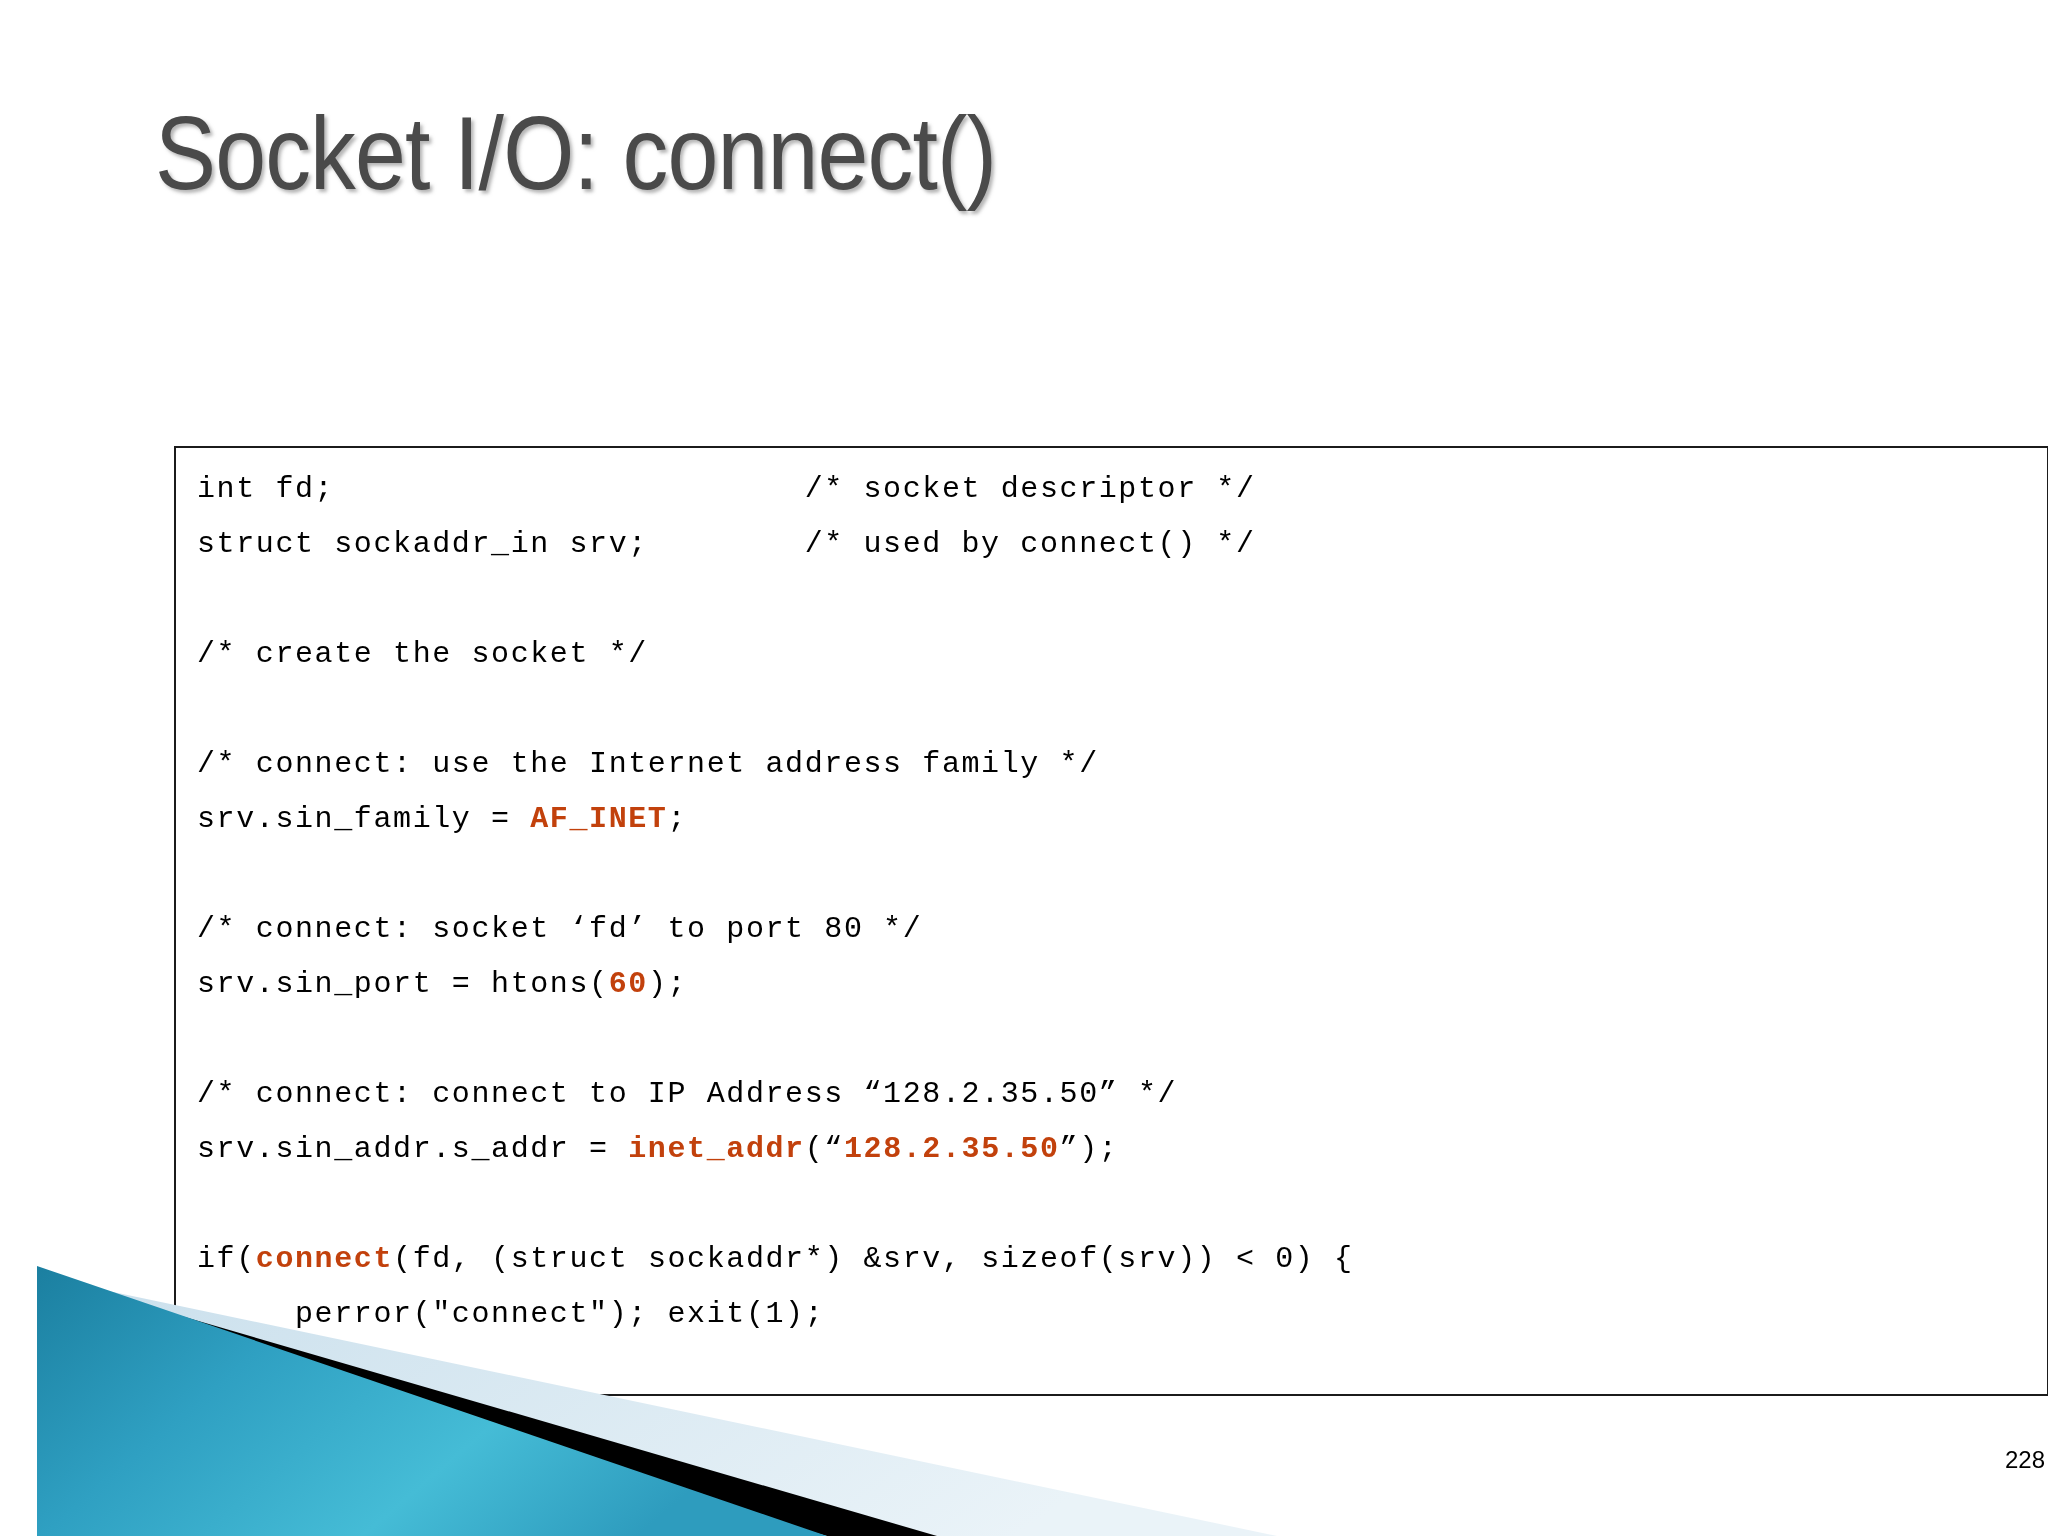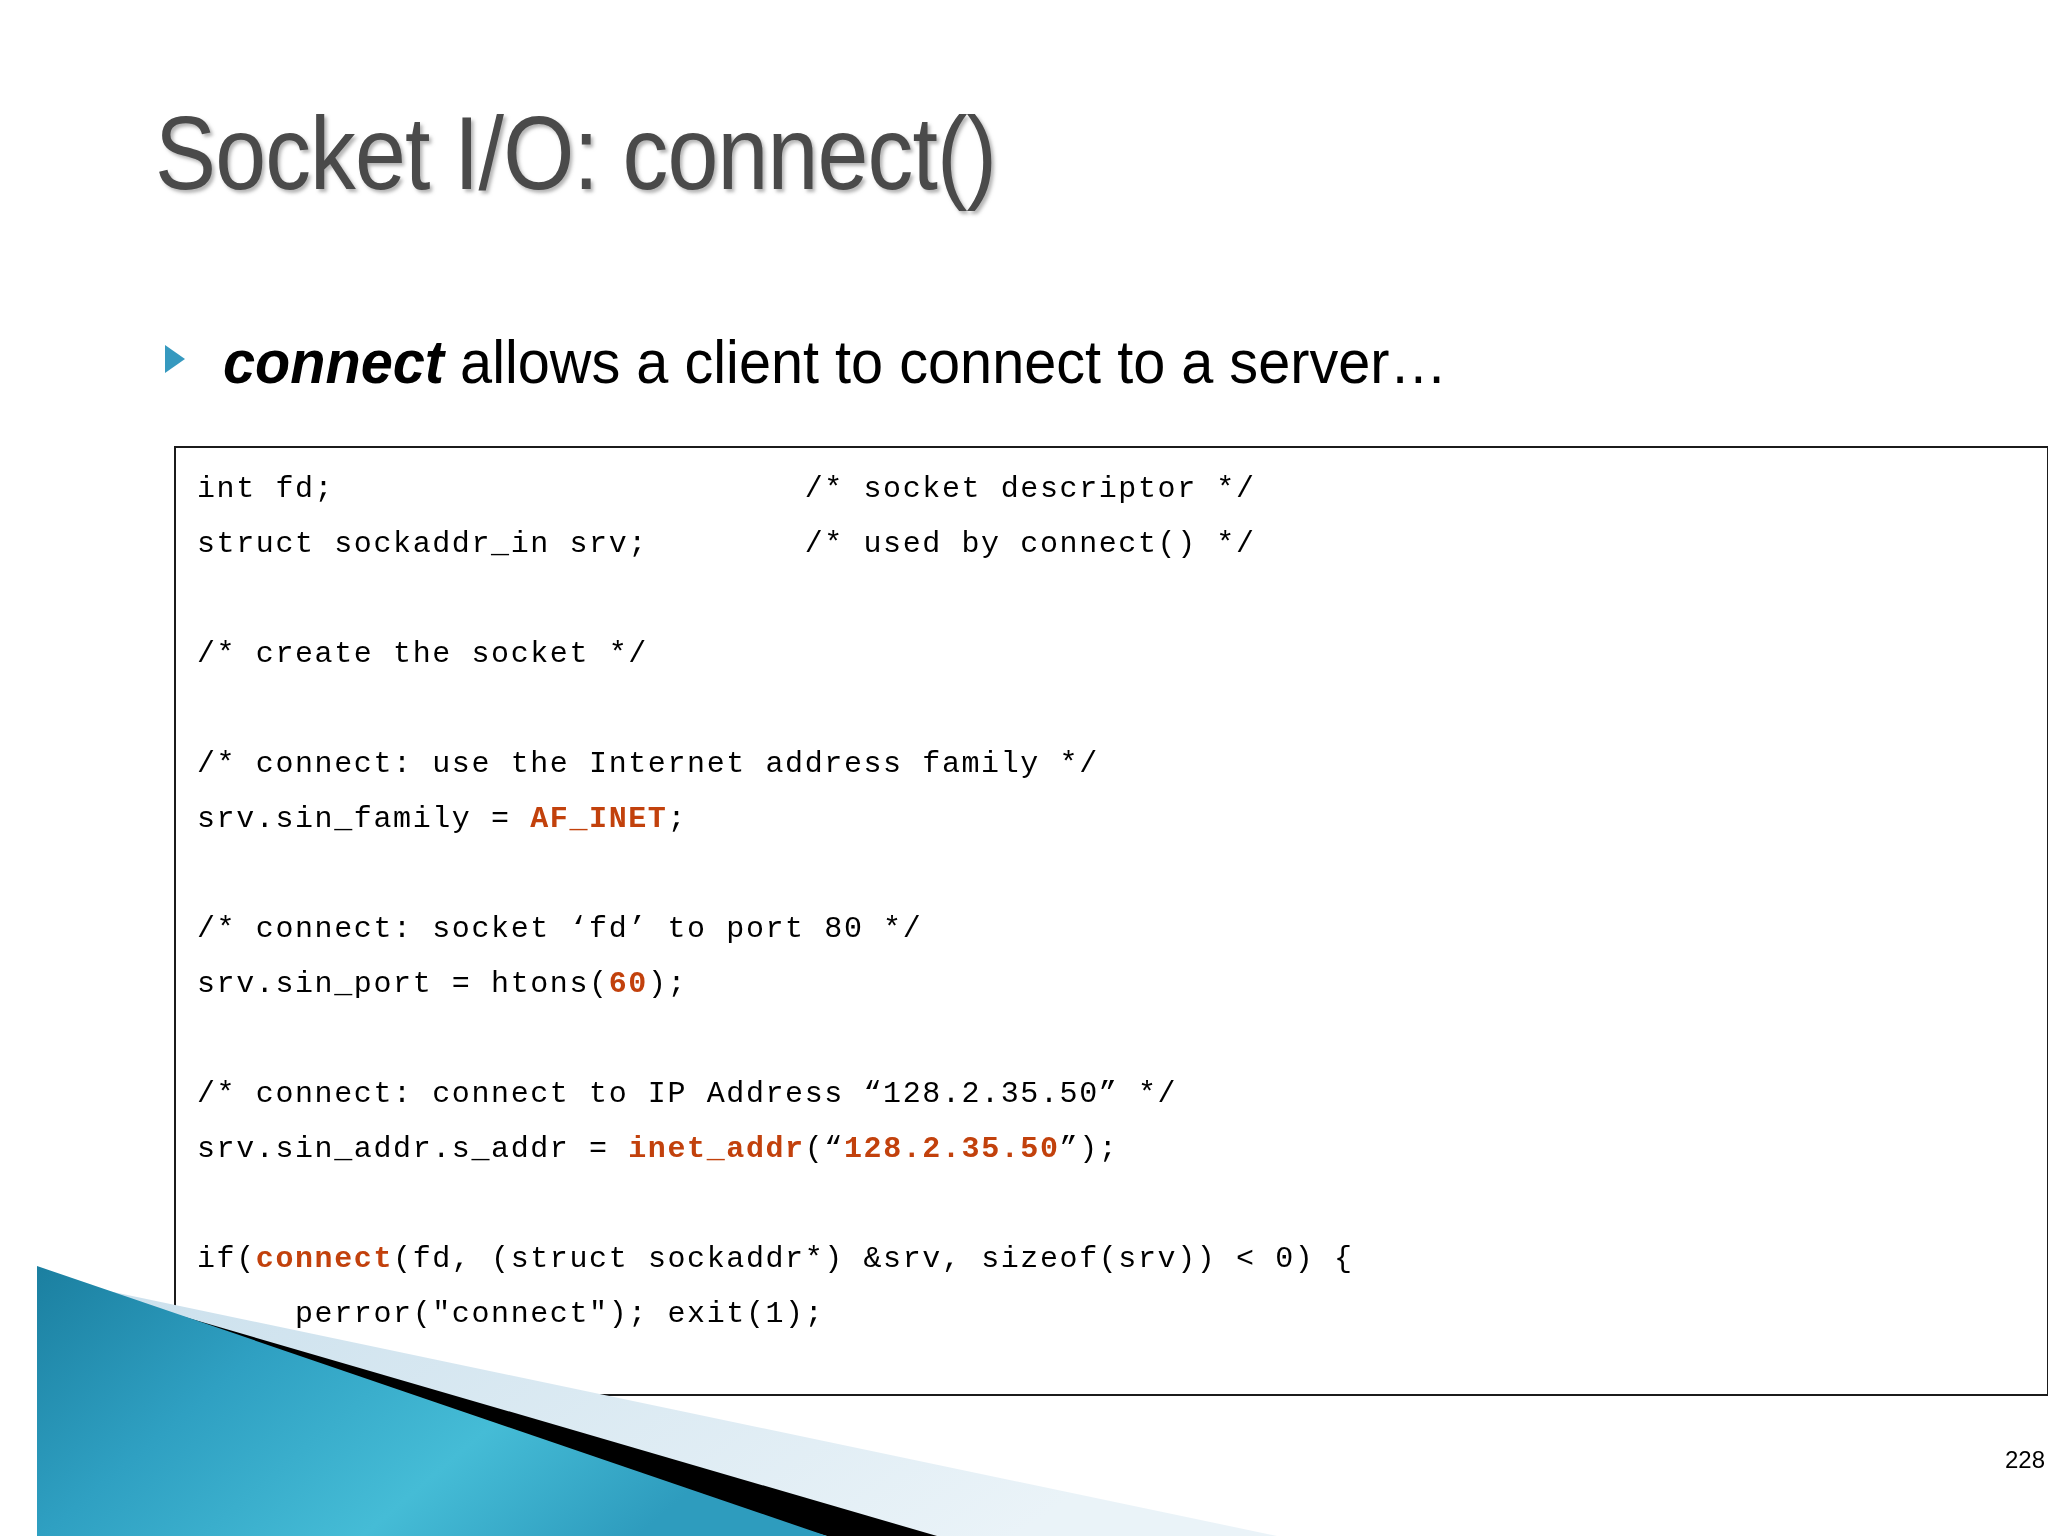--- a/index.html
+++ b/index.html
@@ -121,24 +121,20 @@
     word-break: break-all;
   }
 </style>
 </head>
 <body>
 
 <div id="slide">
 
   <div id="title">Socket I/O: connect()</div>
 
-  <div id="bullet-row">
-    <span id="bullet-marker"></span>
-    <span class="bullet-text"><span class="kw">connect</span><span> allows a client to connect to a server…</span></span>
-  </div>
 
   <div id="code-box"></div>
 
   <pre id="code-pre">int fd;                        /* socket descriptor */
 struct sockaddr_in srv;        /* used by connect() */
 
 /* create the socket */
 
 /* connect: use the Internet address family */
 srv.sin_family = <span class="r">AF_INET</span>;

